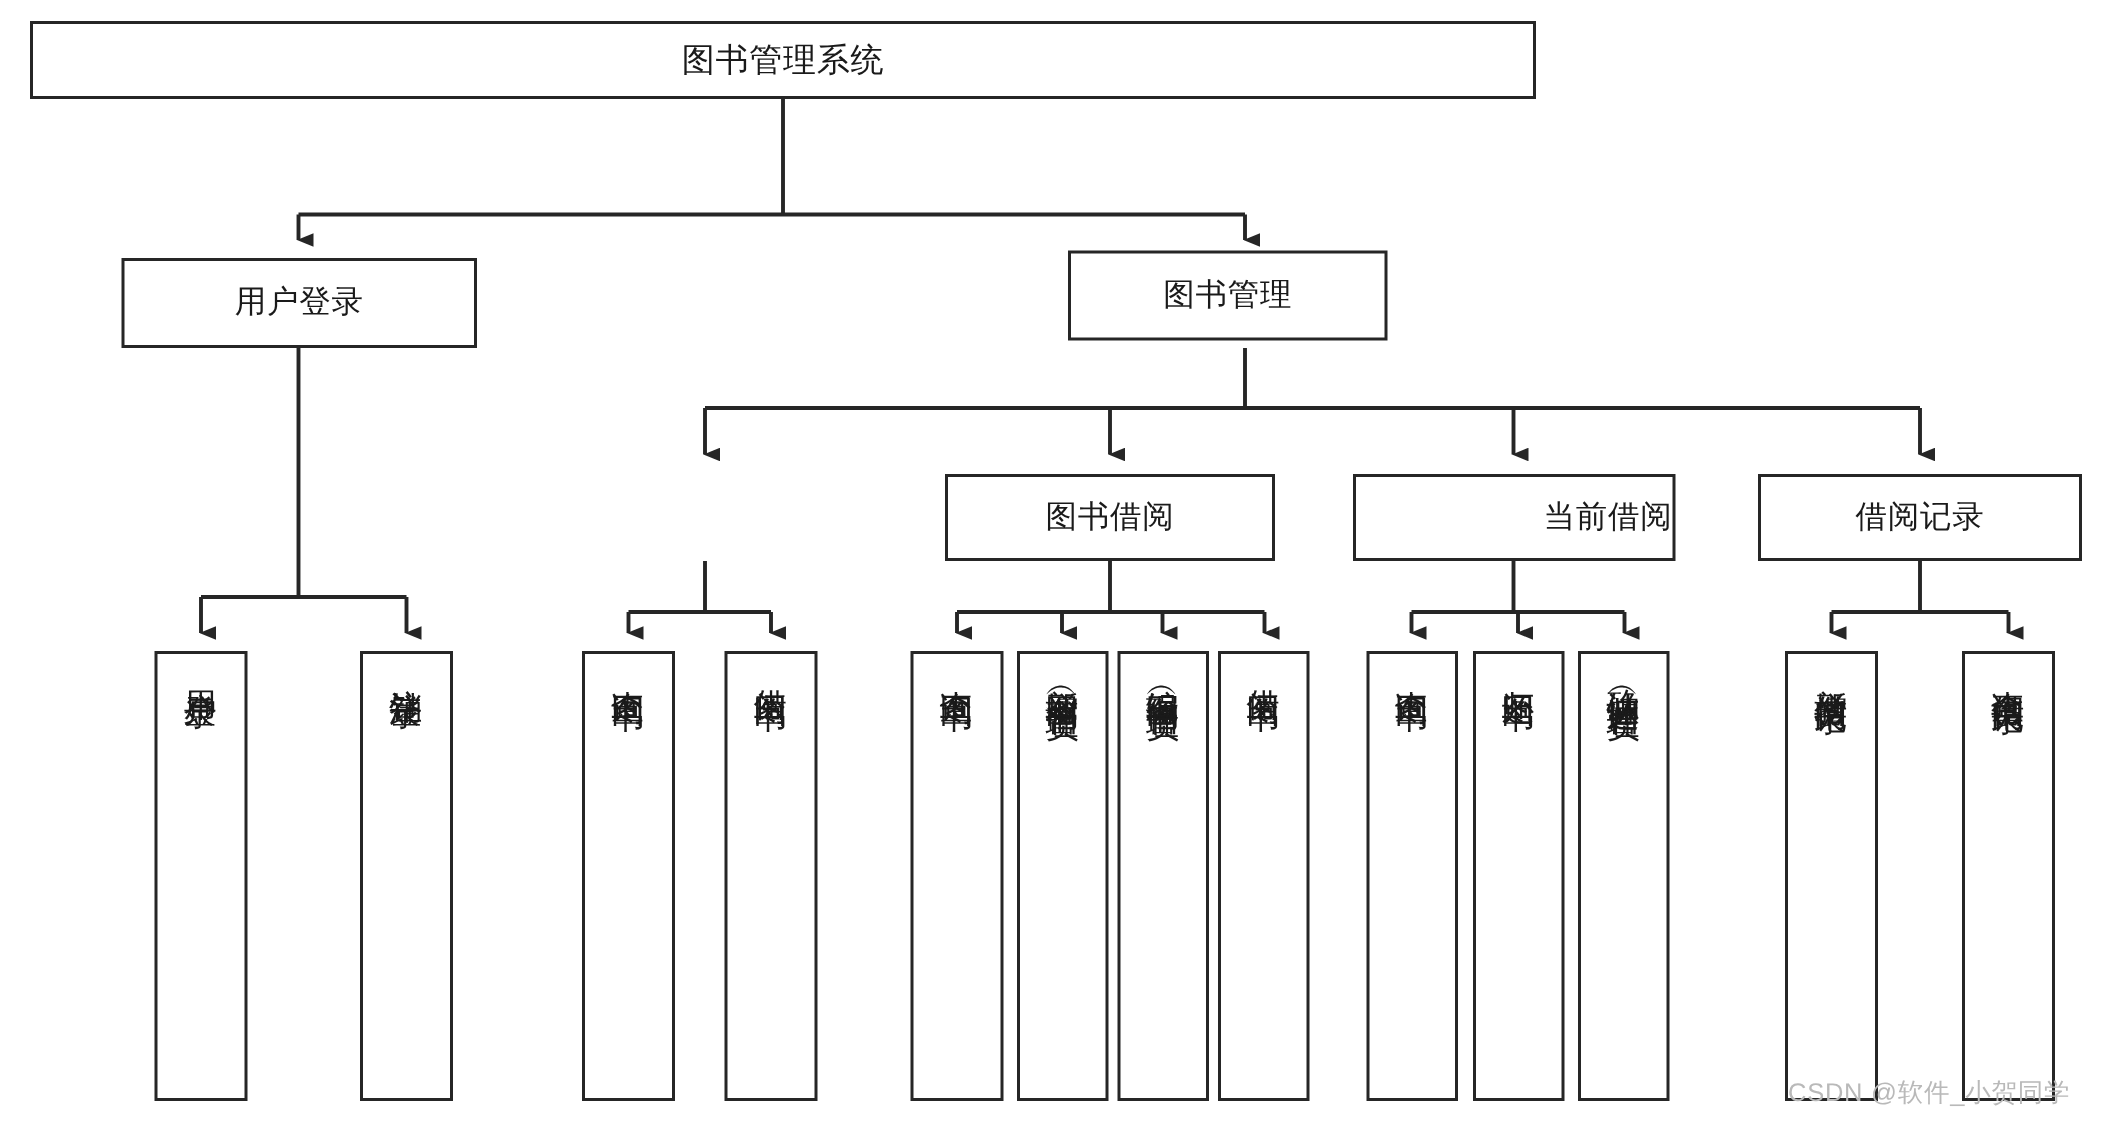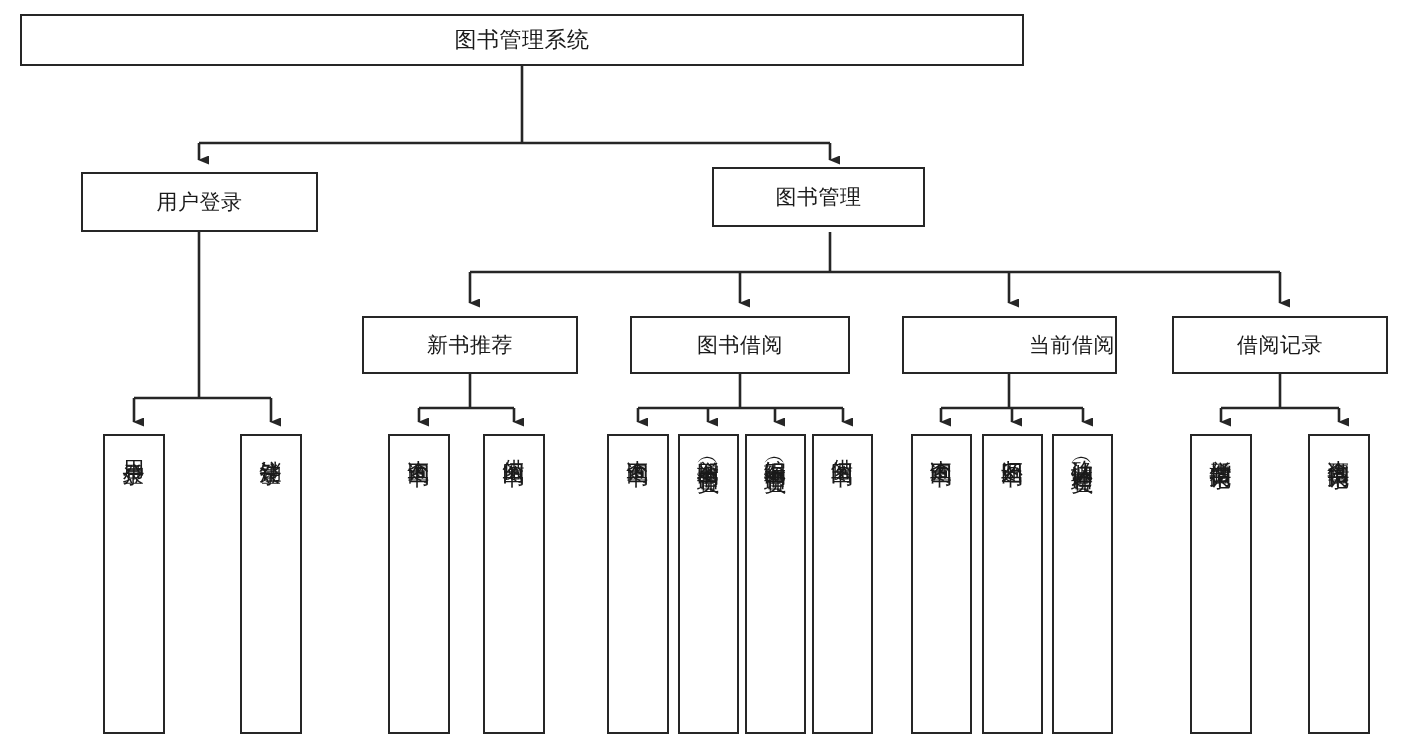--- a/index.html
+++ b/index.html
@@ -133,23 +133,20 @@
     <span class="node-label">图书管理系统</span>
   </div>
 
   <div class="node horiz" style="left:81px; top:172px; width:237px; height:60px;">
     <span class="node-label">用户登录</span>
   </div>
   <div class="node horiz" style="left:712px; top:167px; width:213px; height:60px;">
     <span class="node-label">图书管理</span>
   </div>
 
-  <div class="node horiz" style="left:362px; top:316px; width:216px; height:58px;">
-    <span class="node-label">新书推荐</span>
-  </div>
   <div class="node horiz" style="left:630px; top:316px; width:220px; height:58px;">
     <span class="node-label">图书借阅</span>
   </div>
   <div class="node horiz" style="left:902px; top:316px; width:215px; height:58px;justify-content:flex-end;">
     <span class="node-label">当前借阅</span>
   </div>
   <div class="node horiz" style="left:1172px; top:316px; width:216px; height:58px;align-items:center;">
     <span class="node-label">借阅记录</span>
   </div>
 
@@ -186,14 +183,15 @@
   <div class="node vert" style="left:1052px; top:434px; width:61px; height:300px;">
     <span class="node-label">确认归还（管理员）</span>
   </div>
   <div class="node vert" style="left:1190px; top:434px; width:62px; height:300px;">
     <span class="node-label">新增借阅记录</span>
   </div>
   <div class="node vert" style="left:1308px; top:434px; width:62px; height:300px;">
     <span class="node-label">查询借阅记录</span>
   </div>
 
+  <div class="watermark" style="left:1192px; top:717px;">CSDN @软件_小贺同学</div>
 
 </div>
 
 </body></html>

